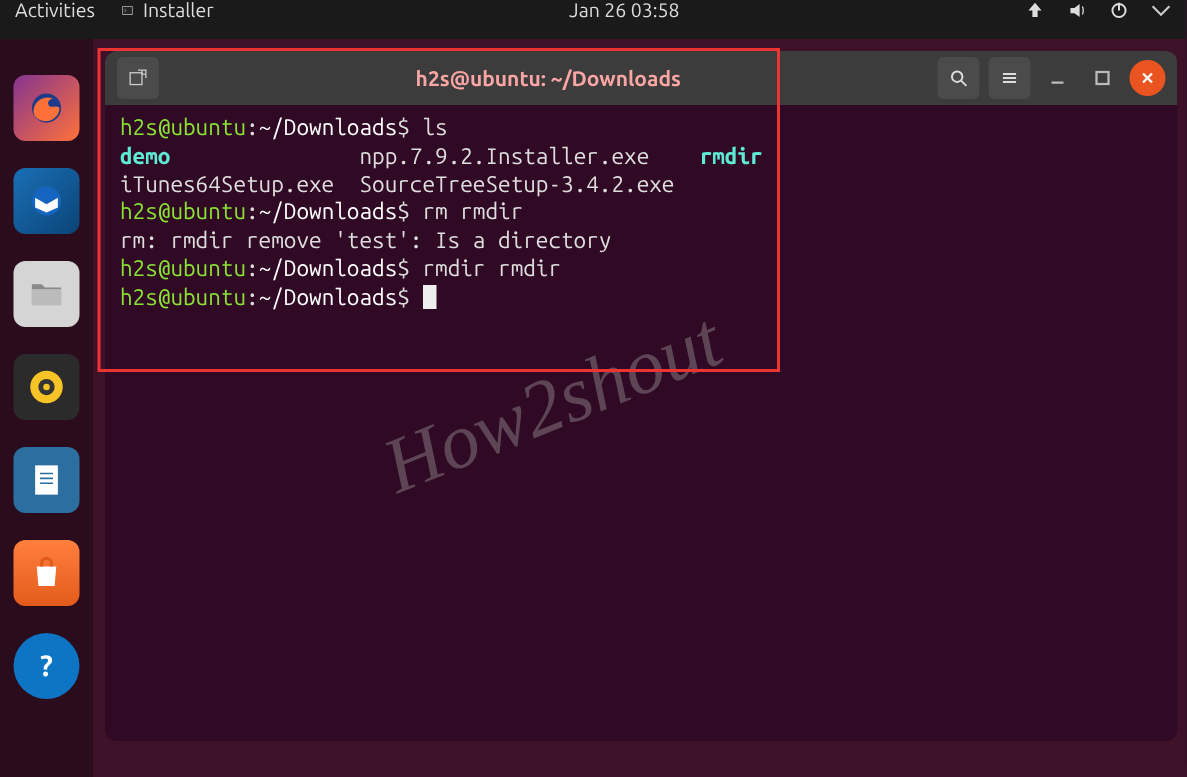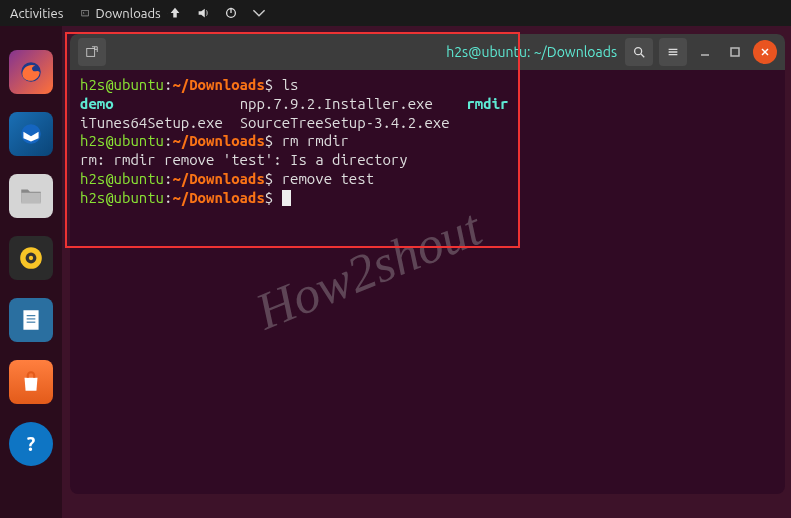--- a/index.html
+++ b/index.html
@@ -8,21 +8,21 @@
       height: 518px;
       background: #3d1229;
       font-family: Ubuntu, "Segoe UI", sans-serif;
       overflow: hidden;
       position: relative;
     }
     .topbar {
       height: 26px;
       background: #1a1a1a;
       display: flex;
-      align-items: center;
+      align-items: flex-start;
       color: #ddd;
       font-size: 13px;
       padding: 0 10px;
     }
     .topbar-left { display: flex; align-items: center; gap: 18px; }
     .topbar-center { flex: 1; text-align: center; }
     .topbar-right { display: flex; align-items: center; gap: 14px; }
     .topbar-right svg { width: 14px; height: 14px; fill: #ddd; }
     .terminal-label { display: flex; align-items: center; gap: 6px; }
 
@@ -74,21 +74,21 @@
       gap: 8px;
     }
     .tb-btn {
       width: 28px; height: 28px;
       border-radius: 4px;
       background: #4b4b4b;
       display: flex; align-items: center; justify-content: center;
       cursor: pointer;
     }
     .tb-btn svg { width: 14px; height: 14px; fill: #ddd; }
-    .tb-title { flex:1; text-align:right; color:#5eead4; font-size:14px; font-weight:normal; }
+    .tb-title { flex:1; text-align:center; color:#fca5a5; font-size:14px; font-weight:bold; }
     .tb-right { display:flex; align-items:center; gap:6px; }
     .tb-circle {
       width: 24px; height: 24px; border-radius: 50%;
       background:#e95420; display:flex; align-items:center; justify-content:center;
       cursor:pointer;
     }
     .tb-circle svg { width:10px; height:10px; fill:#fff; }
     .tb-min, .tb-max {
       width: 24px; height:24px; display:flex; align-items:center; justify-content:center;
       cursor:pointer; color:#bbb;
@@ -96,21 +96,21 @@
 
     .term {
       padding: 6px 10px;
       font-family: "Ubuntu Mono","Courier New",monospace;
       font-size: 15px;
       line-height: 1.25;
       color:#ddd;
       white-space: pre;
     }
     .prompt-user { color:#89e234; font-weight:normal; }
-    .prompt-path { color:#f97316; font-weight:bold; }
+    .prompt-path { color:#ffffff; font-weight:normal; }
     .dir { color:#5eead4; font-weight:bold; }
     .cursor-block {
       display:inline-block; width:9px; height:16px;
       background:#eee; vertical-align:middle; margin-bottom:2px;
     }
 
     .highlight-box {
       position:absolute;
       border:2px solid #e33;
       pointer-events:none;
@@ -131,26 +131,27 @@
 
 <div class="topbar">
   <div class="topbar-left">
     <span>Activities</span>
     <span class="terminal-label">
       <svg viewBox="0 0 16 16">
           <rect x="1" y="2" width="14" height="12" rx="1" fill="#bbb"></rect>
           <rect x="2" y="3" width="12" height="10" fill="#222"></rect>
           <path d="M4 6l2 2-2 2" stroke="#bbb" stroke-width="1" fill="none"></path>
         </svg>
-      <span>Downloads</span>
+      <span>Installer</span>
       <svg viewBox="0 0 10 10" width="9" height="9">
           <path d="M1 3l4 4 4-4" stroke="#ccc" fill="none"></path>
         </svg>
     </span>
   </div>
+  <div class="topbar-center">Jan 26  03:58</div>
   <div class="topbar-right">
     <svg viewBox="0 0 16 16">
         <path d="M8 2l-5 6h3v5h4v-5h3z" fill="#ddd"></path>
       </svg>
     <svg viewBox="0 0 16 16">
         <path d="M3 6v4h3l4 3V3L6 6z" fill="#ddd"></path>
         <path d="M12 5c1 1 1 5 0 6" stroke="#ddd" fill="none"></path>
       </svg>
     <svg viewBox="0 0 16 16">
         <circle cx="8" cy="8" r="5" stroke="#ddd" stroke-width="1.5" fill="none"></circle>
@@ -250,19 +251,19 @@
           </svg>
       </div>
     </div>
   </div>
 
   <div class="term"><span class="prompt-user">h2s@ubuntu</span><span>:</span><span class="prompt-path">~/Downloads</span><span>$</span><span> ls</span>
 <span class="dir">demo</span><span>               </span><span>npp.7.9.2.Installer.exe</span><span>    </span><span class="dir">rmdir</span>
 <span>iTunes64Setup.exe</span><span>  </span><span>SourceTreeSetup-3.4.2.exe</span>
 <span class="prompt-user">h2s@ubuntu</span><span>:</span><span class="prompt-path">~/Downloads</span><span>$</span><span> rm rmdir</span>
 <span>rm: rmdir remove 'test': Is a directory</span>
-<span class="prompt-user">h2s@ubuntu</span><span>:</span><span class="prompt-path">~/Downloads</span><span>$</span><span> remove test</span>
+<span class="prompt-user">h2s@ubuntu</span><span>:</span><span class="prompt-path">~/Downloads</span><span>$</span><span> rmdir rmdir</span>
 <span class="prompt-user">h2s@ubuntu</span><span>:</span><span class="prompt-path">~/Downloads</span><span>$</span><span> </span><span class="cursor-block"></span></div>
 </div>
 
 <div class="watermark">How2shout</div>
 
 <div class="highlight-box" id="hl" style="left: 65px; top: 32px; width: 455px; height: 216px;"></div>
 
 </body></html>

